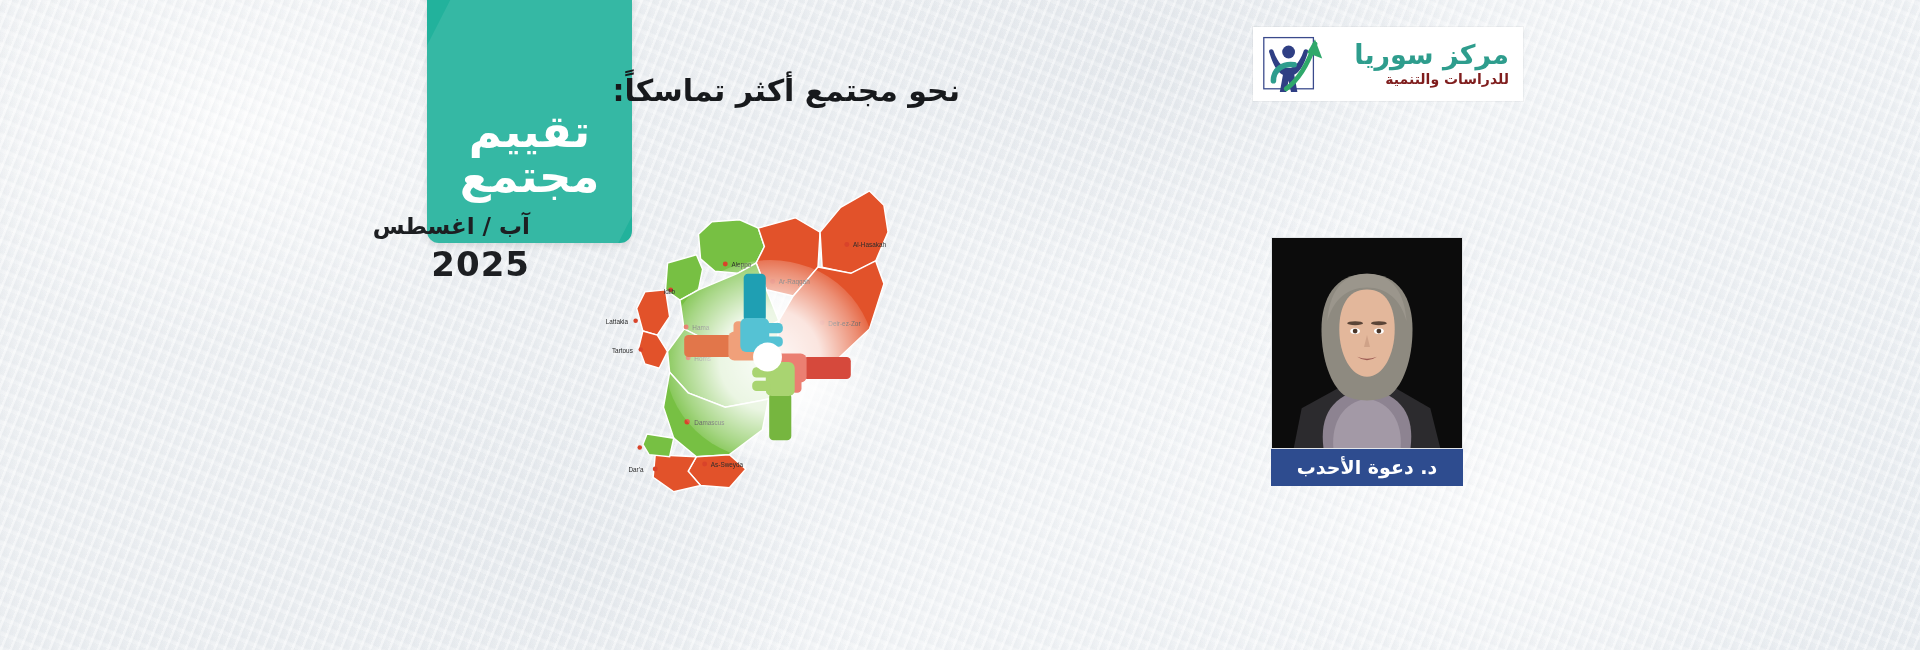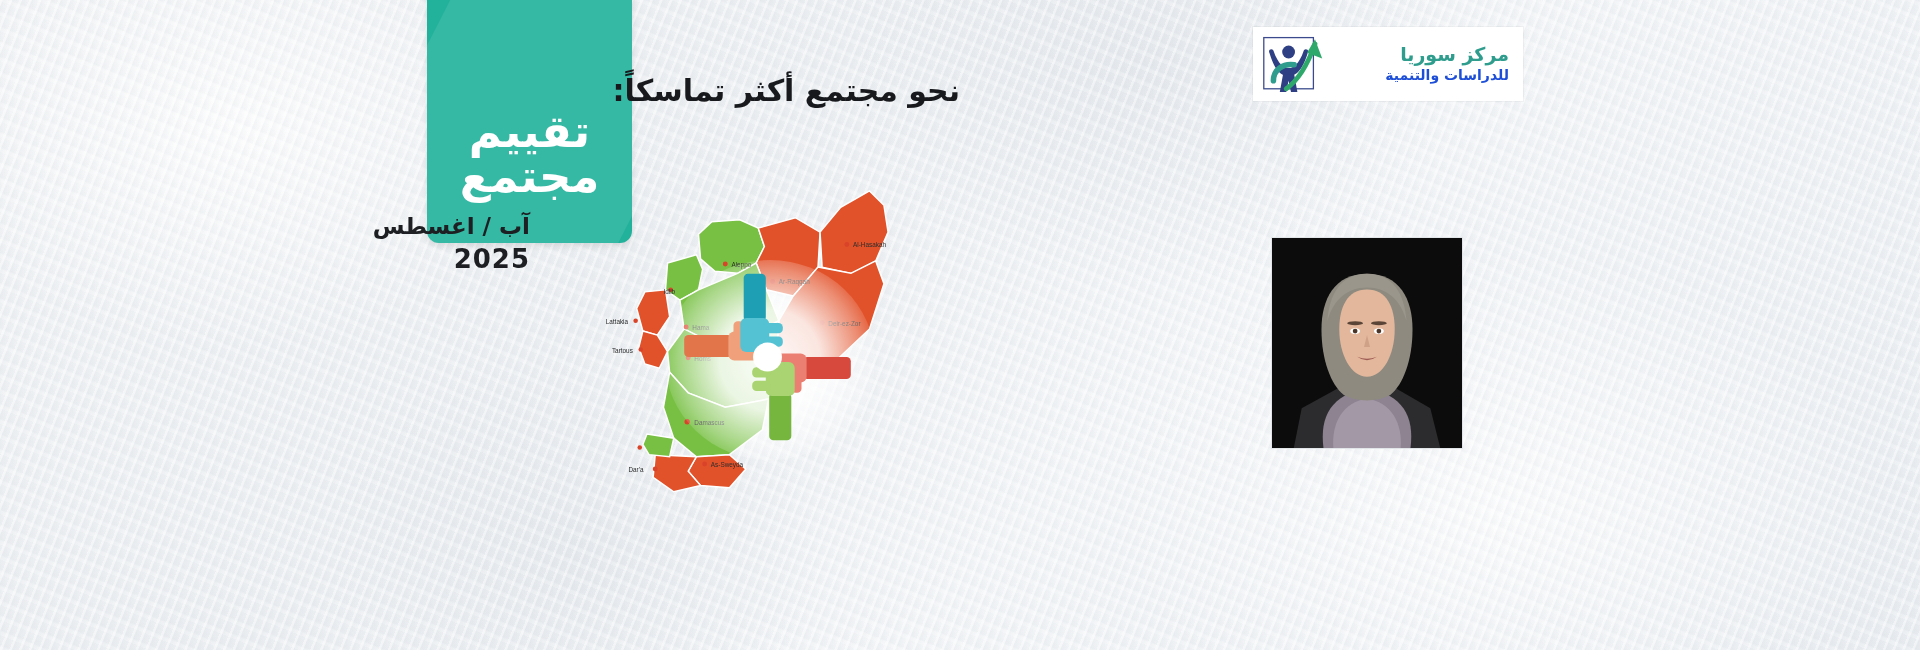--- a/index.html
+++ b/index.html
@@ -69,21 +69,21 @@
     direction:rtl;
     color:#1d1f22;
   }
   .date-block .date-line1 {
     font-size:23px;
     font-weight:700;
     line-height:1.4;
     letter-spacing:0px;
   }
   .date-block .date-line2 {
-    font-size:26px;
+    font-size:34px;
     font-weight:700;
     line-height:1.35;
     letter-spacing:1px;
   }
 
   
   .main-title {
     position:absolute;
     right:960px; top:68px;
     width:520px;
@@ -146,31 +146,31 @@
   .org-logo .mark svg { width:100%; height:100%; display:block; }
   .org-logo .wordmark {
     flex:1 1 auto;
     direction:rtl;
     text-align:right;
     padding-right:6px;
     line-height:1.05;
   }
   .org-logo .org-name-main {
     display:block;
-    font-size:19px;
+    font-size:27px;
     font-weight:700;
     color:#2e9d8d;
     letter-spacing:0px;
     white-space:nowrap;
   }
   .org-logo .org-name-sub {
     display:block;
     font-size:14px;
     font-weight:600;
-    color:#1d4ed8;
+    color:#7f1d1d;
     margin-top:3px;
     white-space:nowrap;
   }
 
   
   .author {
     position:absolute;
     left:1271px; top:237px;
     width:192px;
   }
@@ -358,15 +358,16 @@
         <circle cx="84" cy="94" r="2.4" fill="#4a3528"></circle>
         <circle cx="108" cy="94" r="2.4" fill="#4a3528"></circle>
 
         <path d="M96 98 L93 110 L99 110 Z" fill="#cfa288"></path>
 
         <path d="M86 120 Q96 127 106 120 Q96 124 86 120 Z" fill="#9d5b54"></path>
 
         <path d="M96 36 C70 36 58 56 56 84 C62 62 76 50 96 50 C116 50 130 62 136 84 C134 56 122 36 96 36 Z" fill="#9b968c"></path>
       </svg>
     </div>
+    <div class="author-name">د. دعوة الأحدب</div>
   </div>
 
 </div>
 
 </body></html>

